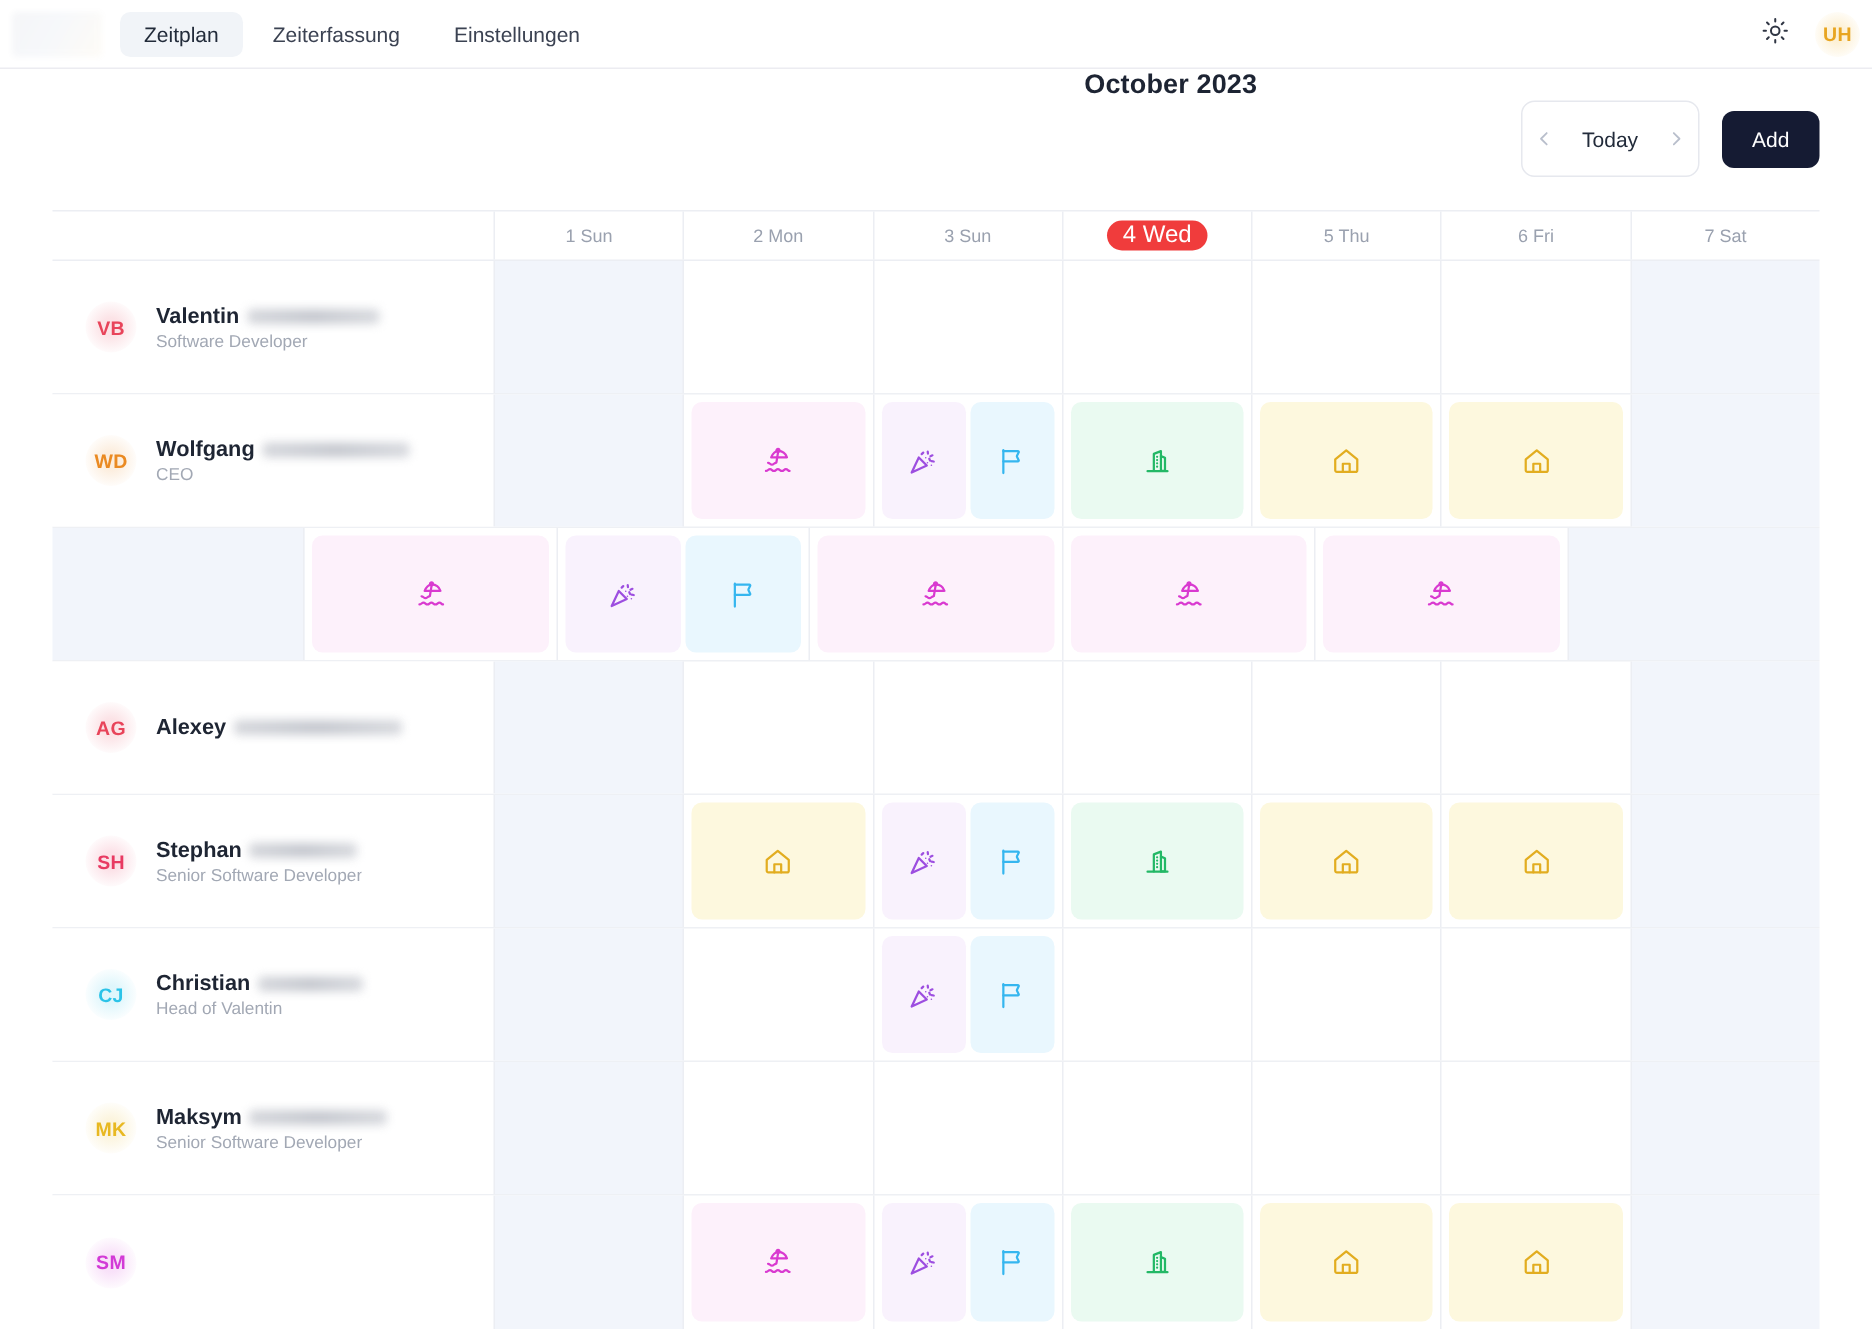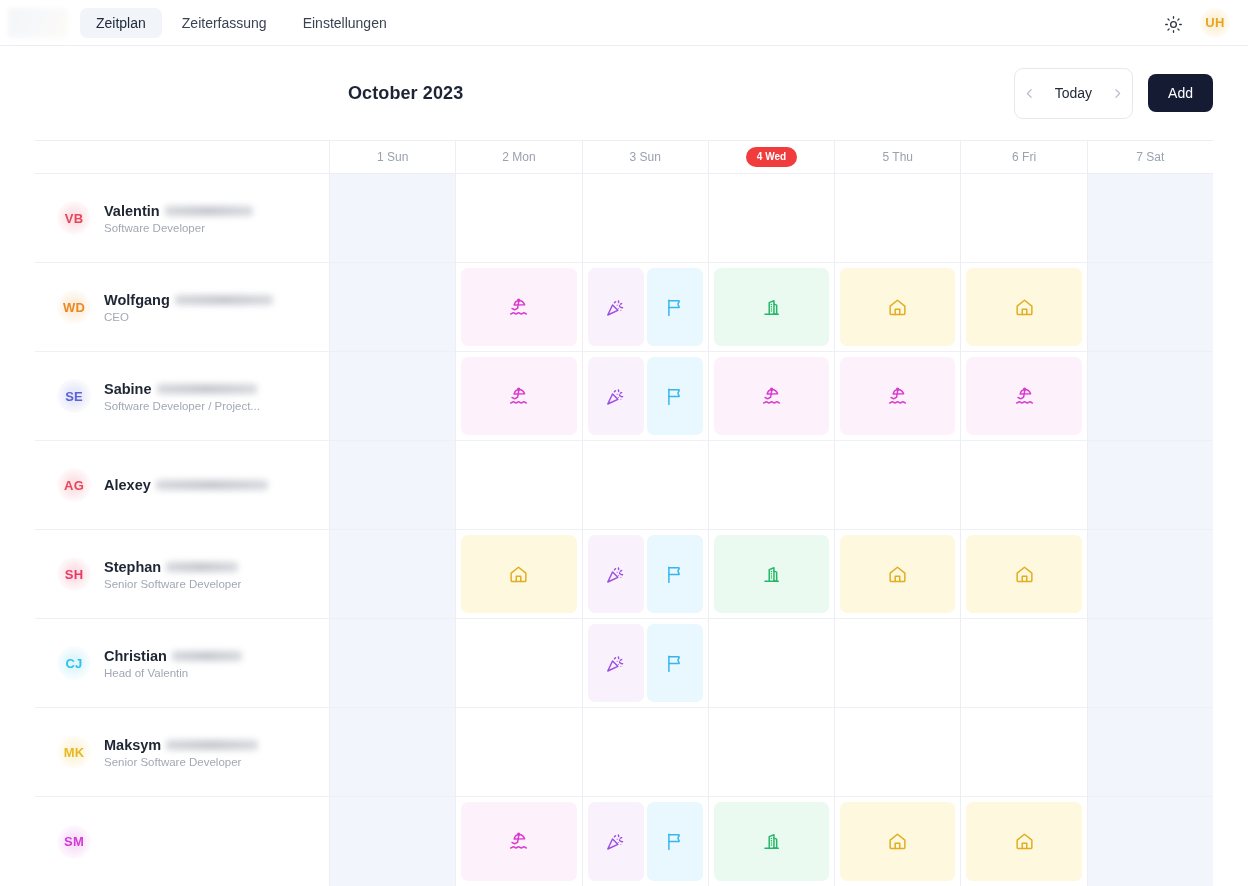--- a/index.html
+++ b/index.html
@@ -47,23 +47,23 @@
     white-space: nowrap;
     line-height: 16px;
   }
   .nav-tab.active {
     background: #f1f4f8;
     color: #222b3a;
   }
   .topbar-right {
     margin-left: auto;
     display: flex;
-    align-items: flex-end;
+    align-items: flex-start;
     gap: 14px;
-    margin-right: 18px;
+    margin-right: 8px;
   }
   .theme-btn {
     width: 26px; height: 26px;
     display: flex; align-items: center; justify-content: center;
     cursor: pointer;
     color: #303644;
   }
   .user-avatar {
     width: 30px; height: 30px;
     border-radius: 50%;
@@ -80,20 +80,21 @@
   .page {
     padding: 0 35px;
   }
 
   
   .cal-toolbar {
     height: 94px;
     display: flex;
     align-items: center;
     position: relative;
+    flex-direction: column;
   }
   .cal-title {
     font-size: 18px;
     font-weight: 600;
     color: #1d2433;
     margin-left: 313px;
     letter-spacing: .1px;
   }
   .toolbar-right {
     margin-left: auto;
@@ -163,22 +164,22 @@
   }
   .head-cell:last-child { border-right: none; }
   .head-cell .daypill {
     padding: 4px 11px;
     border-radius: 11px;
     line-height: 12px;
   }
   .head-cell.today .daypill {
     background: #f03c3c;
     color: #fff;
-    font-weight: 700;
-    font-size: 10px;
+    font-weight: 400;
+    font-size: 16px;
   }
 
   .row {
     display: flex;
     height: 89px;
     border-bottom: 1px solid #eef0f4;
   }
   .row:last-child { border-bottom: none; }
 
   .person {
@@ -416,30 +417,20 @@
                 <svg width="21" height="21" viewBox="0 0 24 24" fill="none" stroke="currentColor" stroke-width="1.7" stroke-linecap="round" stroke-linejoin="round">
         <path d="M3.6 10.5 12 3.7l8.4 6.8v8.3a1.3 1.3 0 0 1-1.3 1.3H4.9a1.3 1.3 0 0 1-1.3-1.3z"></path>
         <path d="M9.4 20.1v-6.2h5.2v6.2"></path>
       </svg>
               </div>
             </div>
             <div class="daycell weekend"></div>
           </div>
         </div>
         <div class="row">
-          <div class="person">
-            <div class="avatar" style="color:#5b62d6;background:radial-gradient(circle, #5b62d626 25%, #5b62d605 72%)">SE</div>
-     <div class="person-text">
-       <div class="person-name-line">
-         <span class="person-name">Sabine</span>
-         <span class="redact" style="width:100px"></span>
-       </div>
-       <div class="person-role">Software Developer / Project...</div>
-     </div>
-          </div>
           <div class="days">
             <div class="daycell weekend"></div>
             <div class="daycell">
               <div class="event ev-vacation">
                 <svg width="21" height="21" viewBox="0 0 24 24" fill="none" stroke="currentColor" stroke-width="1.7" stroke-linecap="round" stroke-linejoin="round">
         <path d="M12.4 4.1c3 .1 5.6 2.1 6.6 4.9l-12 .1c.9-2.9 3.4-4.9 5.4-5z"></path>
         <path d="M12.4 4.1 11 12.8"></path>
         <path d="M10.6 13.2c-1.4 0-1.6 1.4-3 1.4s-1.6-1.4-3-1.4"></path>
         <path d="M3 19.4c1.5 0 1.7-1.4 3.1-1.4s1.6 1.4 3 1.4 1.6-1.4 3-1.4 1.7 1.4 3.1 1.4 1.6-1.4 3-1.4 1.6 1.4 2.8 1.4"></path>
         <circle cx="12.2" cy="3.6" r="1.1"></circle>

